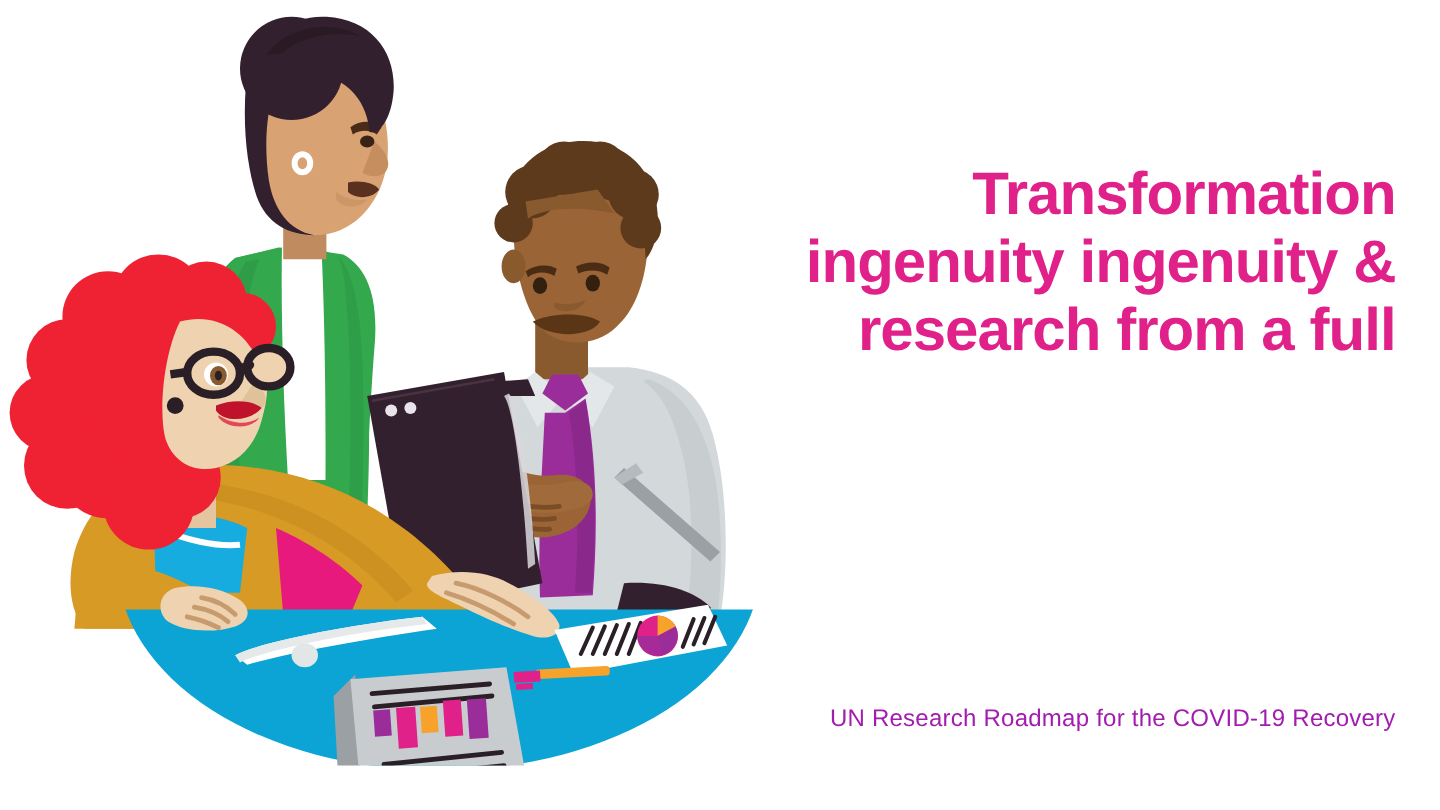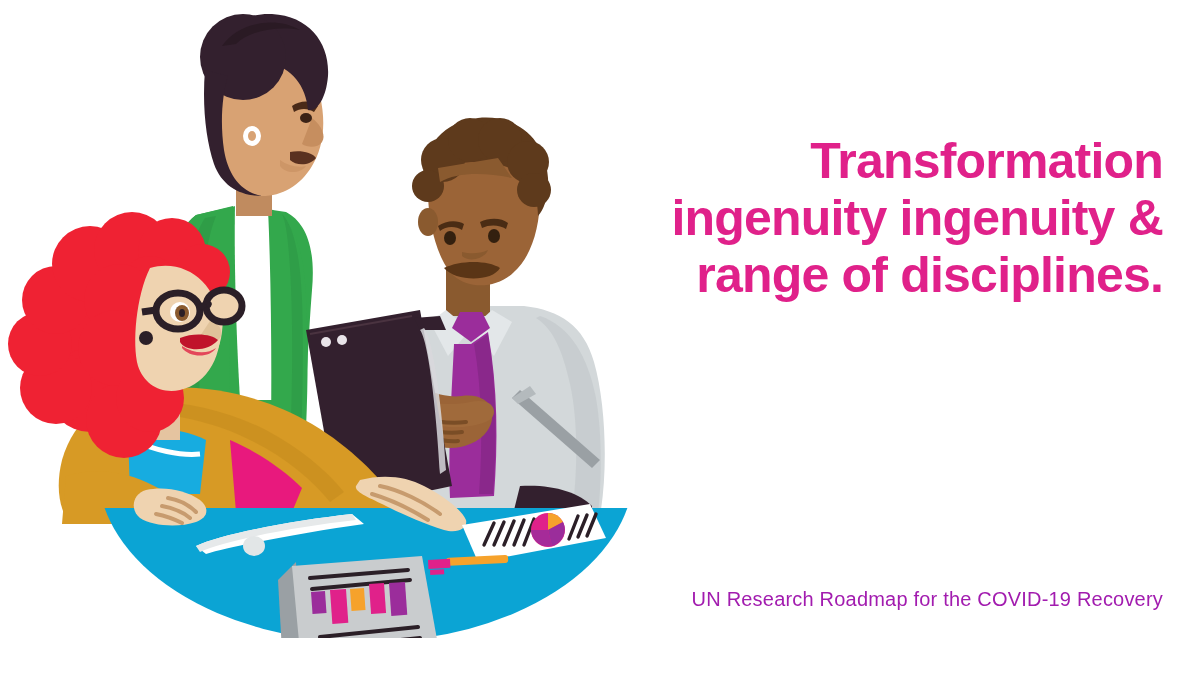--- a/index.html
+++ b/index.html
@@ -310,18 +310,18 @@
           <path d="M430 570 h14 v5 h-14 z" fill="#E0218A" transform="rotate(-3 430 570)"></path>
         </g>
 
       </g>
     </svg>
   </div>
 
   <div id="headline">
     <span class="ln"><span class="lt">Transformation</span></span>
     <span class="ln"><span class="lt">ingenuity </span><b>ingenuity</b><span class="lt"> &amp;</span></span>
-    <span class="ln"><span class="lt">range of disciplines.</span></span>
+    <span class="ln"><b>research</b><span class="lt"> from a full</span></span>
   </div>
 
   <div id="footer">UN Research Roadmap for the COVID-19 Recovery</div>
 
 </div>
 
 </body></html>

